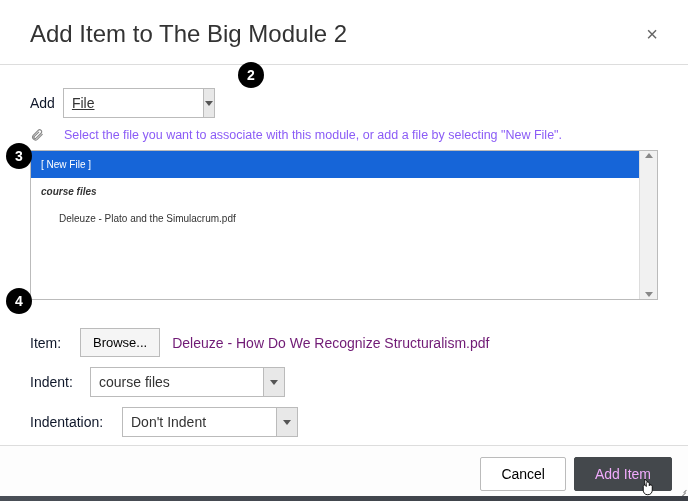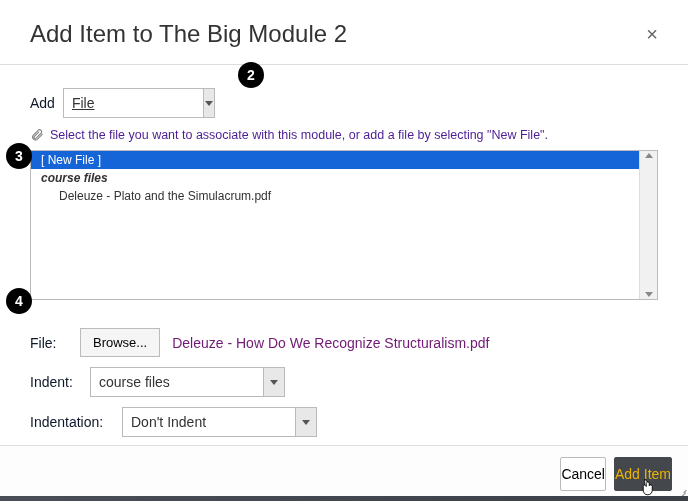--- a/index.html
+++ b/index.html
@@ -83,22 +83,22 @@
   }
   .chev {
     width: 0; height: 0;
     border-left: 4px solid transparent;
     border-right: 4px solid transparent;
     border-top: 5px solid #555;
   }
   .attach-row {
     display: flex;
     align-items: flex-end;
-    gap: 6px;
-    color: #4c1d95;
+    gap: 20px;
+    color: #8b5cf6;
     font-size: 12.5px;
     margin: 6px 0 8px 0;
   }
   .clip-icon {
     width: 14px; height: 14px;
   }
   .file-list-wrap {
     display: flex;
     border: 1px solid #bbb;
     height: 150px;
@@ -118,22 +118,22 @@
     padding: 2px 0;
   }
   .sc-arrow {
     width: 0; height: 0;
     border-left: 4px solid transparent;
     border-right: 4px solid transparent;
   }
   .sc-up { border-bottom: 5px solid #888; }
   .sc-down { border-top: 5px solid #888; }
   .fl-item {
-    padding: 2px 10px;
-    font-size: 12px;
+    padding: 8px 10px;
+    font-size: 10px;
   }
   .fl-new {
     background: #1665d8;
     color: #fff;
   }
   .fl-group {
     font-style: italic;
     font-weight: bold;
     color: #333;
   }
@@ -159,30 +159,30 @@
     height: 56px;
     border-top: 1px solid #ddd;
     background: #fdfdfd;
     display: flex;
     justify-content: flex-end;
     align-items: center;
     padding: 0 16px;
     gap: 8px;
   }
   .btn {
-    padding: 8px 0;
+    padding: 8px 20px;
     font-size: 14px;
     border: 1px solid #bbb;
     background: #fff;
     cursor: pointer;
     border-radius: 2px;
   }
   .btn-primary {
     background: #44484c;
-    color: #eab308;
+    color: #f0abfc;
     border-color: #44484c;
   }
   .resize-grip {
     position: absolute;
     right: 2px; bottom: 2px;
     width: 12px; height: 12px;
     pointer-events: none;
   }
   .resize-grip::before, .resize-grip::after {
     content: '';
@@ -260,38 +260,38 @@
       </div>
       <div class="file-list-scroll">
         <div class="sc-arrow sc-up"></div>
         <div class="sc-arrow sc-down"></div>
       </div>
     </div>
 
     <div class="section-gap"></div>
 
     <div class="row2">
-      <span class="label" style="min-width:38px;">File:</span>
+      <span class="label" style="min-width:38px;">Item:</span>
       <button class="browse-btn">Browse...</button>
       <span class="chosen-file">Deleuze - How Do We Recognize Structuralism.pdf</span>
     </div>
 
     <div class="row2">
       <span class="label" style="min-width:48px;">Indent:</span>
       <div class="select-wrap" style="width:195px;">
         <div class="select-input" style="flex:1;">course files</div>
         <div class="select-btn">
           <span class="chev"></span>
         </div>
       </div>
     </div>
 
     <div class="row2">
       <span class="label">Indentation:</span>
-      <div class="select-wrap" style="width:195px;border-radius:11px;">
+      <div class="select-wrap" style="width:176px;border-radius:11px;">
         <div class="select-input" style="flex:1;">Don't Indent</div>
         <div class="select-btn">
           <span class="chev"></span>
         </div>
       </div>
     </div>
 
   </div>
 
   <div class="modal-footer">

